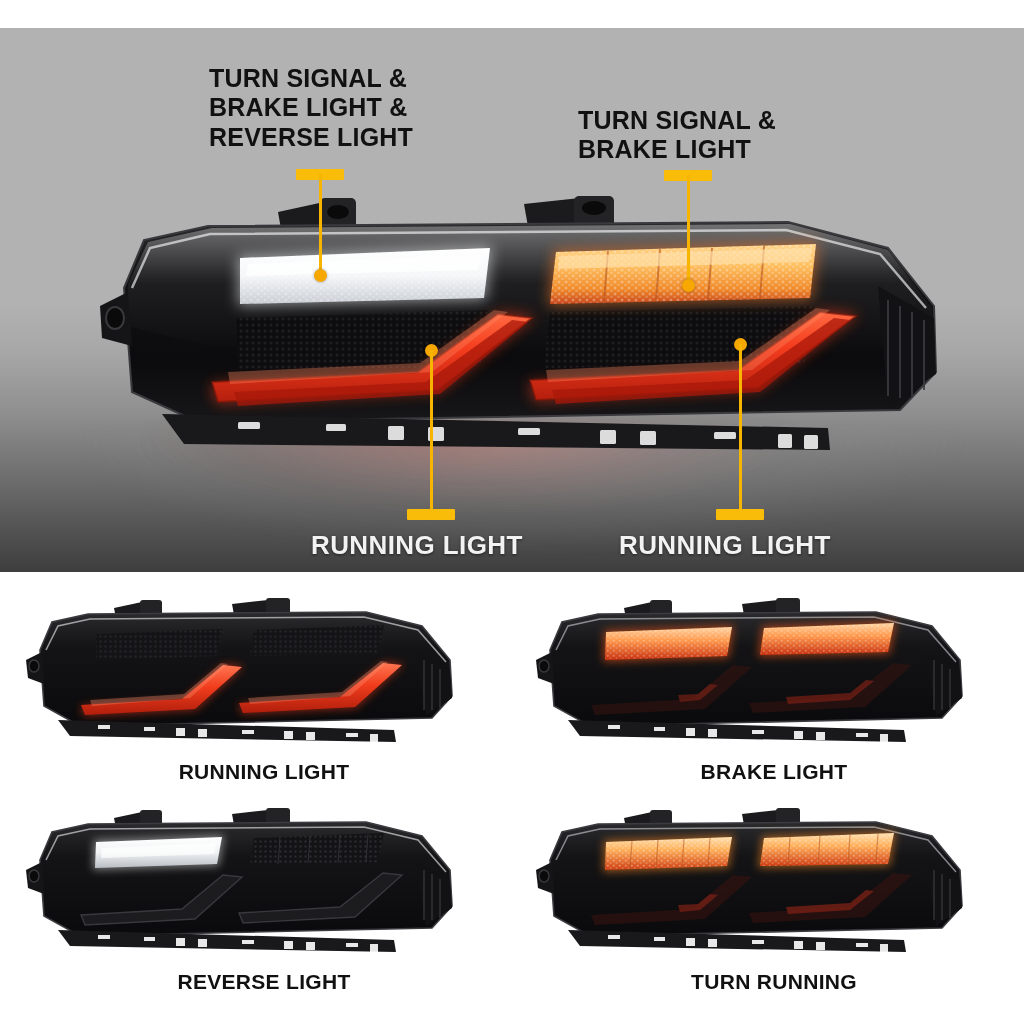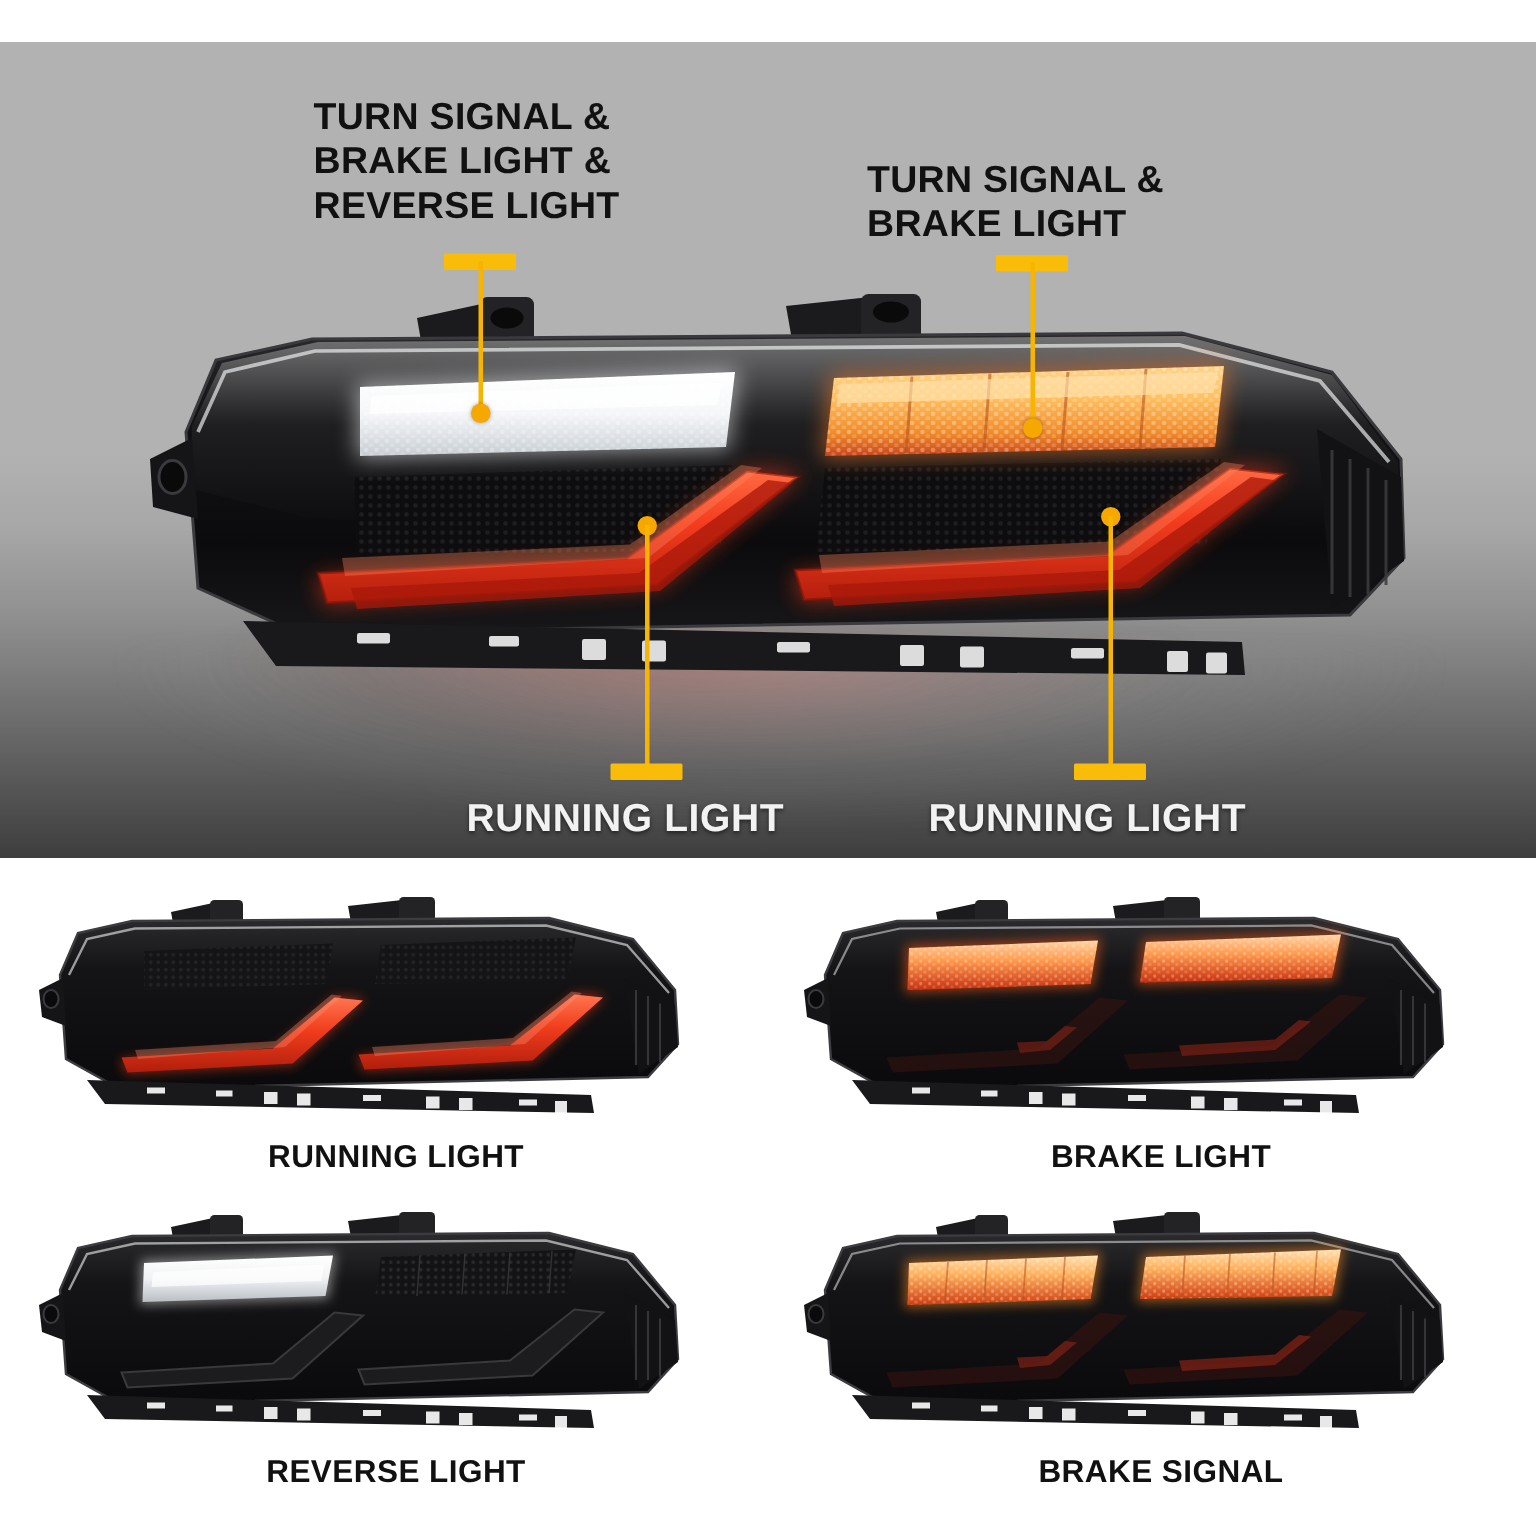--- a/index.html
+++ b/index.html
@@ -572,17 +572,17 @@
                 <rect x="180" y="135" width="9" height="8"></rect>
               <rect x="224" y="136" width="12" height="4"></rect>
                 <rect x="266" y="137" width="9" height="8"></rect>
               <rect x="288" y="138" width="9" height="8"></rect>
                 <rect x="328" y="139" width="12" height="4"></rect>
               <rect x="352" y="140" width="8" height="8"></rect>
             </g>
           </g>
         </svg>
       </div>
-      <div class="cap">BRAKE SIGNAL</div>
+      <div class="cap">TURN RUNNING</div>
     </div>
 
   </div>
 </div>
 
 </body></html>

